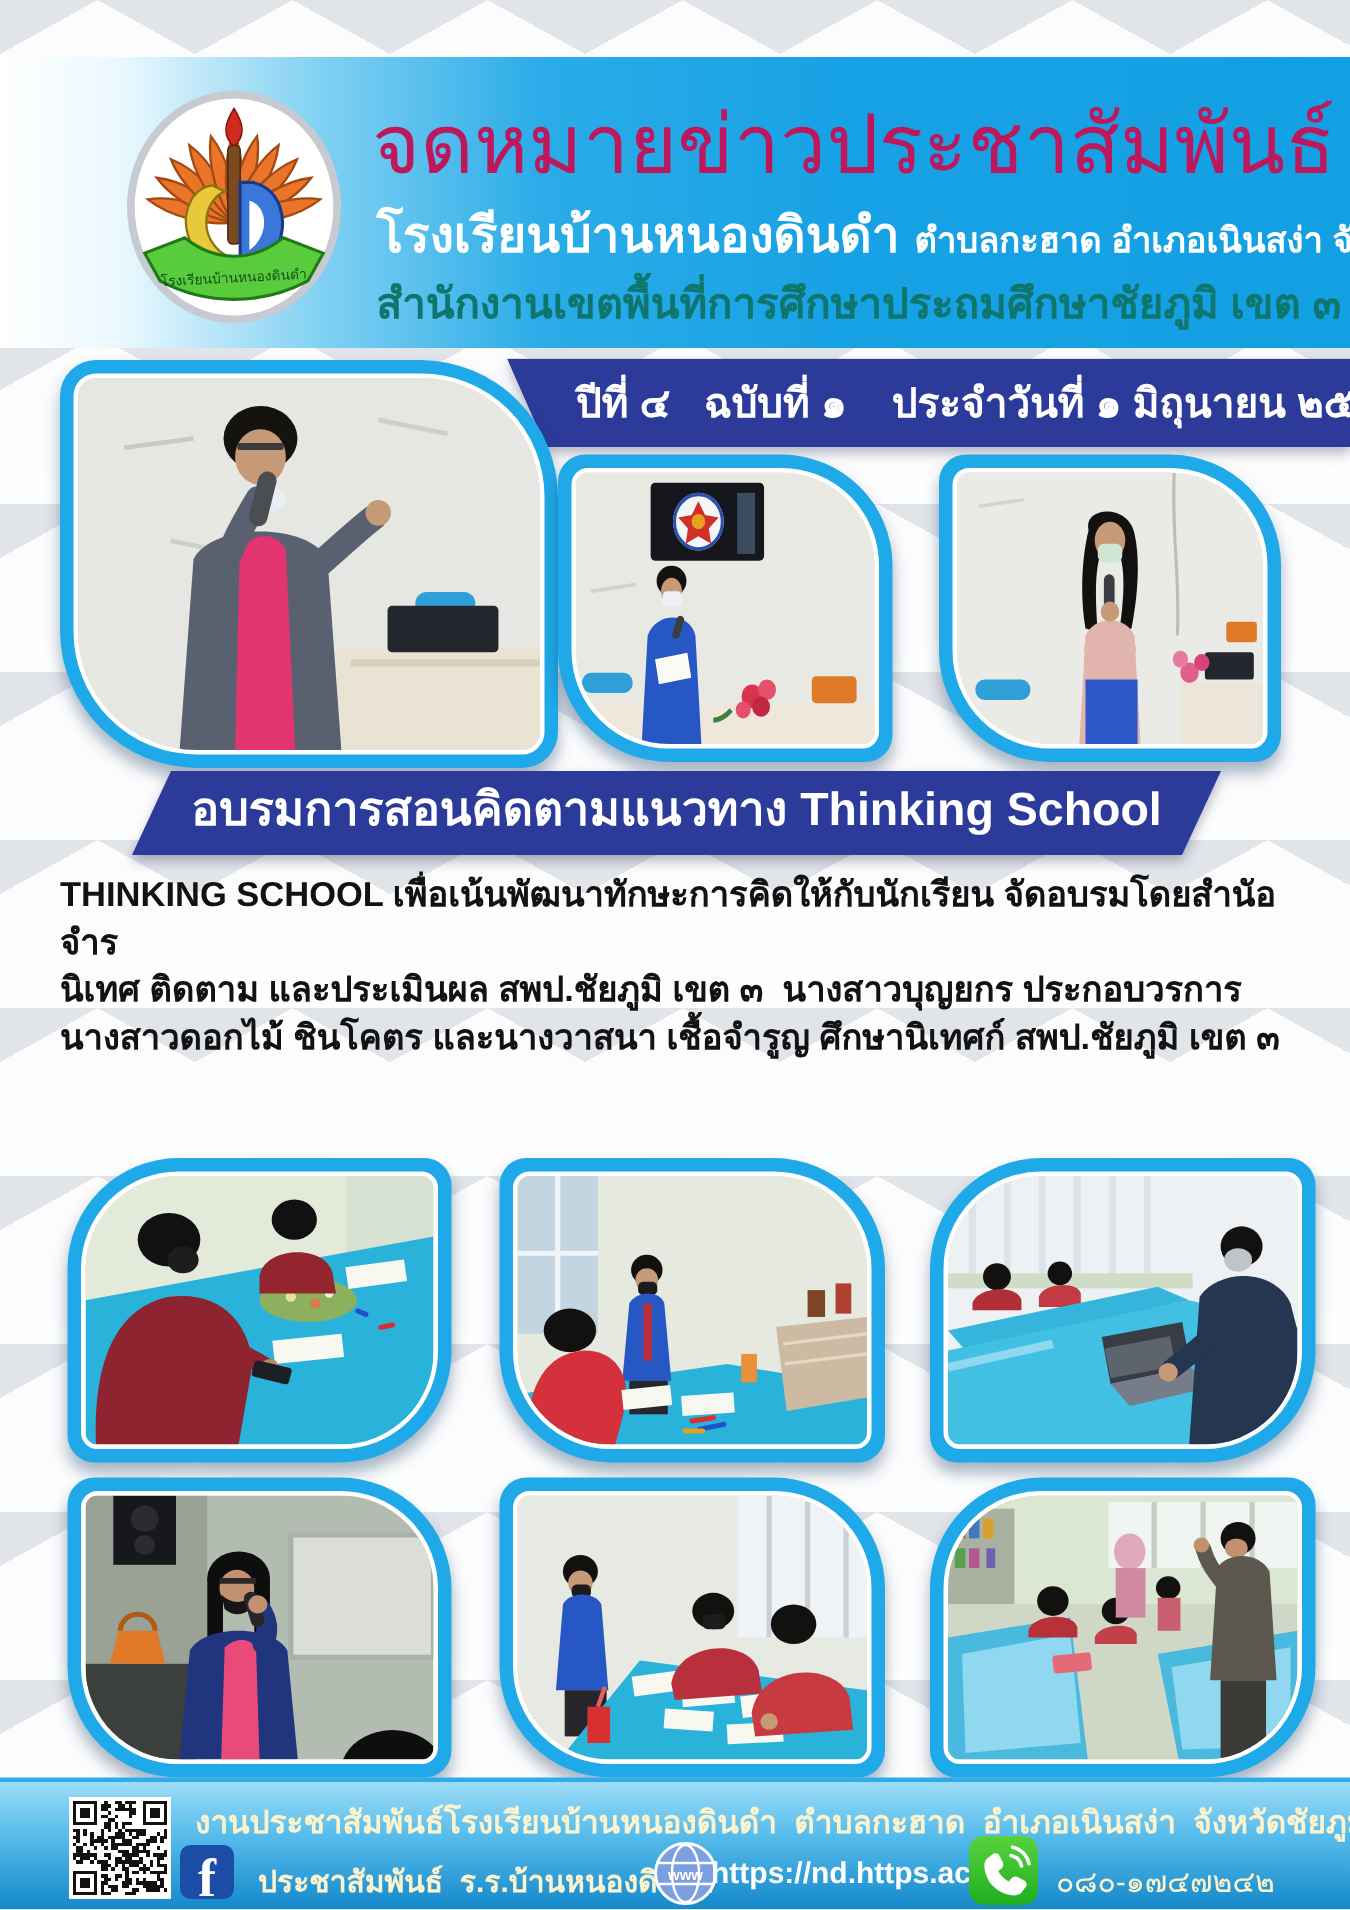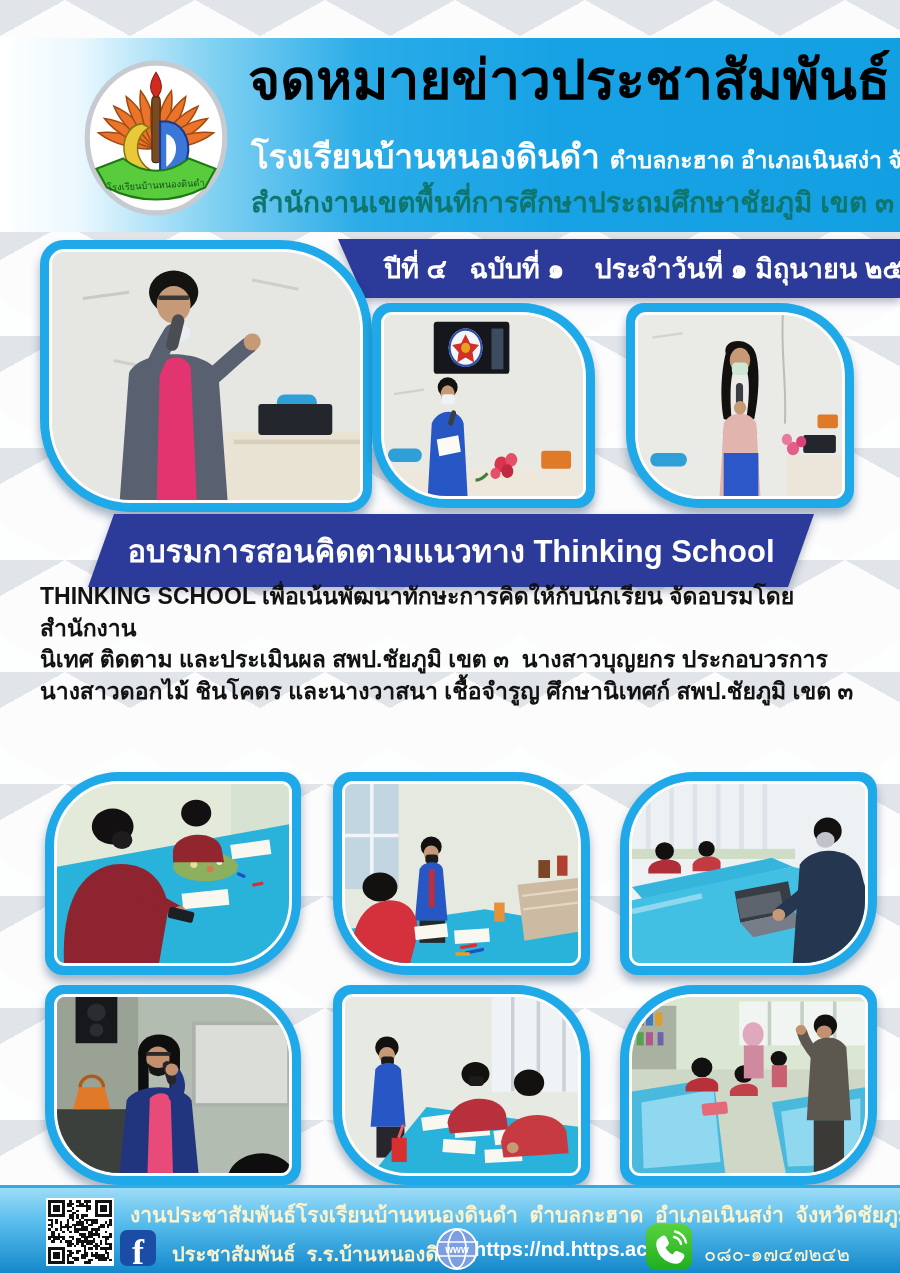--- a/index.html
+++ b/index.html
@@ -8,36 +8,36 @@
   .page::before{content:"";position:absolute;inset:0;pointer-events:none;
     background-image:
       conic-gradient(from 119deg at 50% 0%, rgba(255,255,255,.9) 0 122deg, rgba(0,0,0,0) 0),
       conic-gradient(from 299deg at 50% 100%, rgba(215,219,226,.55) 0 122deg, rgba(0,0,0,0) 0);
     background-size:130px 112px;}
   
   .header-band{position:absolute;left:0;top:38px;width:900px;height:194px;
     background:linear-gradient(90deg,#ffffff 0%,#eaf8fe 9%,#7fd0f2 24%,#2bace8 40%,#17a2e5 62%,#13a0e2 100%);}
   .logo{position:absolute;left:84px;top:60px;width:144px;height:156px;}
   .logo svg{width:100%;height:100%;display:block;}
-  .header-title{position:absolute;left:248px;top:36px;width:646px;font-size:55px;font-weight:700;
-    color:#000000;letter-spacing:0;}
+  .header-title{position:absolute;left:248px;top:52px;width:646px;font-size:55px;font-weight:400;
+    color:#be185d;letter-spacing:0;}
   .header-sub1{position:absolute;left:251px;top:130px;color:#fff;font-weight:700;white-space:nowrap;}
   .school-name{font-size:33px;}
   .school-loc{font-size:23px;margin-left:10px;}
   .header-sub2{position:absolute;left:251px;top:180px;color:#0f766e;font-size:28px;font-weight:700;white-space:nowrap;}
   
   .shadow-wrap{filter:drop-shadow(0 4px 4px rgba(10,20,60,.3));position:absolute;}
   .edition{width:562px;height:59px;background:#2c3a99;
     clip-path:polygon(0 0,100% 0,100% 100%,26px 100%);
     display:flex;align-items:center;padding-left:46px;box-sizing:border-box;
     color:#fff;font-size:27px;font-weight:700;}
   .ed-pos{left:338px;top:239px;}
-  .section-banner{width:726px;height:73px;background:#2c3a99;
+  .section-banner{width:726px;height:56px;background:#2c3a99;
     clip-path:polygon(26px 0,100% 0,calc(100% - 26px) 100%,0 100%);
-    display:flex;align-items:center;justify-content:center;
+    display:flex;justify-content:center;
     color:#fff;font-size:31px;font-weight:700;}
   .sec-pos{left:88px;top:514px;}
   .pre{white-space:pre;}
   
   .article{position:absolute;left:40px;top:581px;width:824px;color:#121212;
     font-size:23px;font-weight:700;line-height:31.5px;overflow:hidden;}
   .article .ln{white-space:pre-wrap;}
   .article .first{text-indent:50px;}
   
   .ph{position:absolute;background:#1fa9e8;padding:9px;box-sizing:border-box;
@@ -199,21 +199,21 @@
       </div>
   </div>
 
   <div class="shadow-wrap sec-pos">
     <div class="section-banner">
       <span>อบรมการสอนคิดตามแนวทาง Thinking School</span>
     </div>
   </div>
 
   <div class="article">
-    <div class="ln">THINKING SCHOOL เพื่อเน้นพัฒนาทักษะการคิดให้กับนักเรียน จัดอบรมโดยสำนักงาน</div>
+    <div class="ln">THINKING SCHOOL เพื่อเน้นพัฒนาทักษะการคิดให้กับนักเรียน จัดอบรมโดยสำนัอจำร</div>
     <div class="ln">นิเทศ ติดตาม และประเมินผล สพป.ชัยภูมิ เขต ๓  นางสาวบุญยกร ประกอบวรการ</div>
     <div class="ln">นางสาวดอกไม้ ชินโคตร และนางวาสนา เชื้อจำรูญ ศึกษานิเทศก์ สพป.ชัยภูมิ เขต ๓</div>
   </div>
 
   <div class="ph p21" title="คณะครูเสื้อแดงฝึกปฏิบัติเขียนแผนที่โต๊ะ">
     <div class="in">
         <svg viewBox="0 0 200 160" preserveAspectRatio="none">
       <rect width="200" height="160" fill="#e3ead9"></rect>
       <rect x="150" y="0" width="50" height="60" fill="#d8e2d2"></rect>
       <path d="M0 74 L200 36 L200 160 L0 160Z" fill="#2ab3da"></path>

